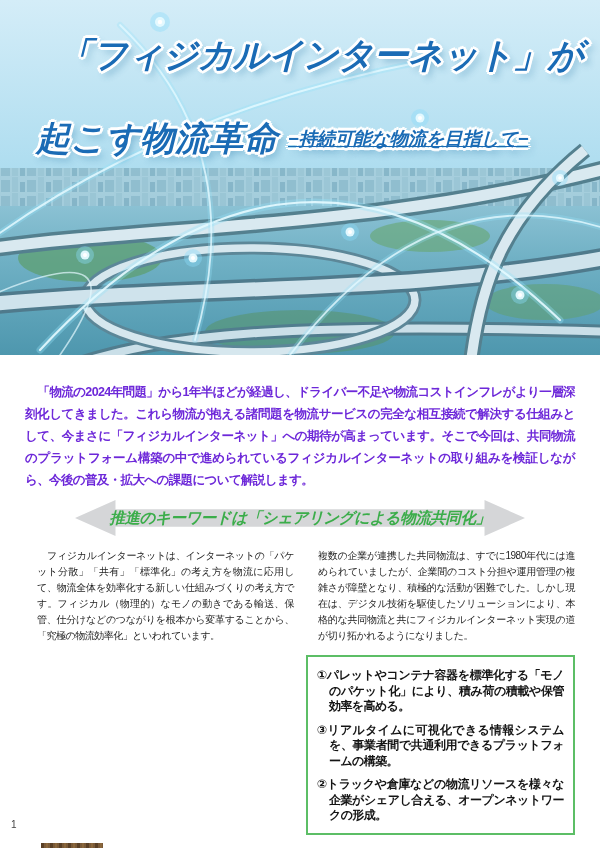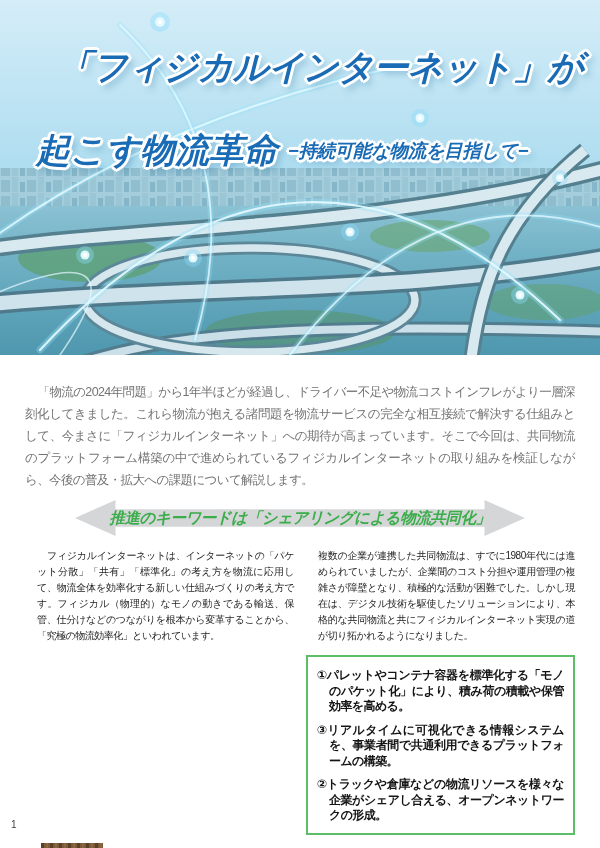--- a/index.html
+++ b/index.html
@@ -13,43 +13,43 @@
   html,body{background:#888;}
   body{font-family:"Liberation Sans","DejaVu Sans",sans-serif;}
   .page{
     position:relative;width:600px;height:848px;margin:0 auto;
     background:#ffffff;overflow:hidden;
   }
   
   .hero{position:relative;width:600px;height:355px;overflow:hidden;}
   .hero svg{display:block;}
   .title-wrap{
-    position:absolute;top:12px;left:0;width:100%;
+    position:absolute;top:0;left:0;width:100%;
   }
   .t1,.t2,.sub{
     font-style:italic;font-weight:bold;color:var(--title-blue,#1a6bb5);
     text-shadow:
       -2px -2px 0 #fff, 2px -2px 0 #fff, -2px 2px 0 #fff, 2px 2px 0 #fff,
       -3px 0 0 #fff, 3px 0 0 #fff, 0 -3px 0 #fff, 0 3px 0 #fff,
       4px 5px 7px rgba(30,110,160,0.45);
     white-space:nowrap;
   }
   .t1{
     font-size:35px;letter-spacing:-0.02em;
     margin:34px 0 0 58px;line-height:1.2;
   }
   .t2row{margin:8px 0 0 36px;display:flex;align-items:flex-end;}
   .t2{font-size:34px;line-height:1.1;letter-spacing:0.01em;margin-top:36px;}
-  .sub{font-size:18.5px;line-height:1.2;margin:0 0 7px 10px;letter-spacing:-0.02em;}
+  .sub{font-size:18.5px;line-height:1.2;margin:0 0 7px 10px;letter-spacing:-0.02em;text-decoration:underline;}
   
   .content{padding:26px 25px 0 25px;color:var(--text-dark,#222);}
   .intro{
-    font-size:12.5px;font-weight:normal;line-height:22px;
+    font-size:12.5px;font-weight:bold;line-height:22px;
     letter-spacing:-0.05em;text-align:justify;text-indent:1em;
-    color:#737373;
+    color:#6d28d9;
   }
   .banner{
     width:450px;height:36px;margin:9px auto 0 auto;
     background:var(--banner-gray,#d5d6d8);
     clip-path:polygon(0 50%,9% 0,9% 26%,91% 26%,91% 0,100% 50%,91% 100%,91% 74%,9% 74%,9% 100%);
     display:flex;align-items:center;justify-content:center;
   }
   .banner-text{
     font-size:15.5px;font-weight:bold;font-style:italic;
     color:var(--accent-green,#3bad4a);letter-spacing:-0.03em;white-space:nowrap;

